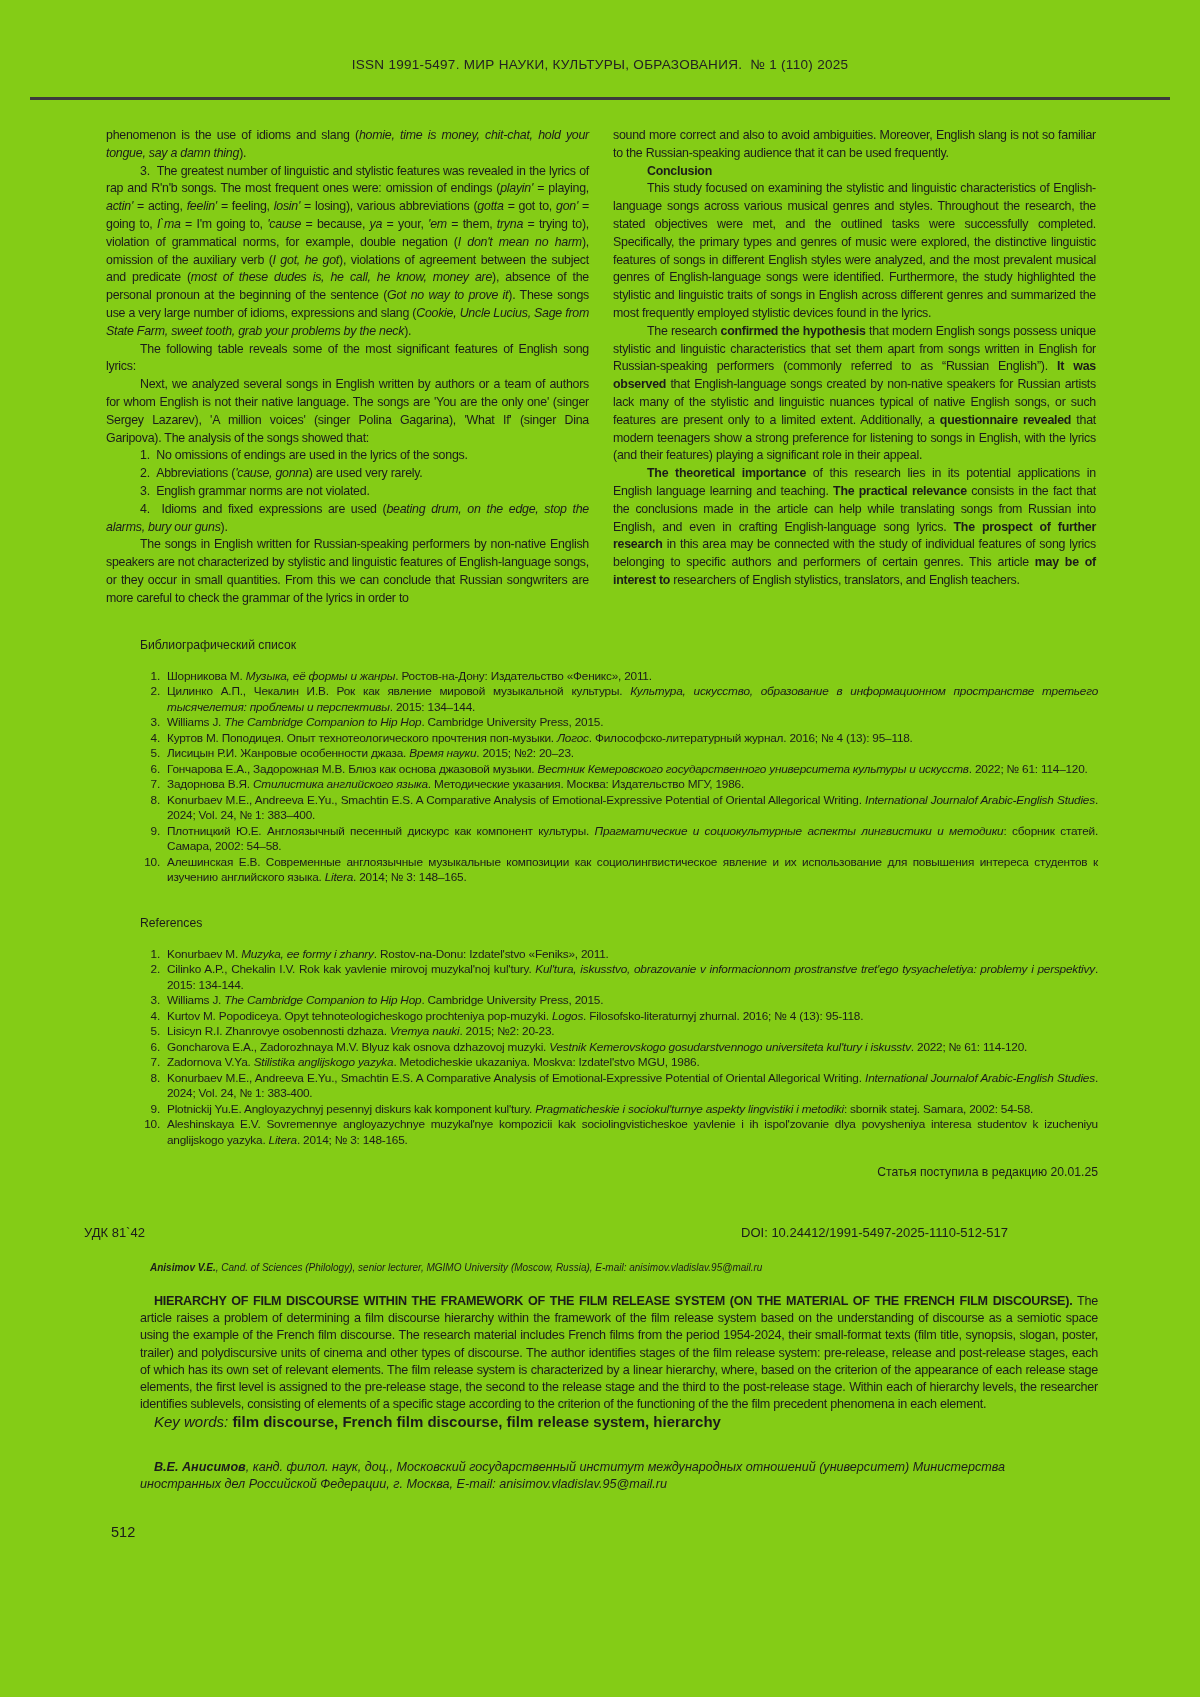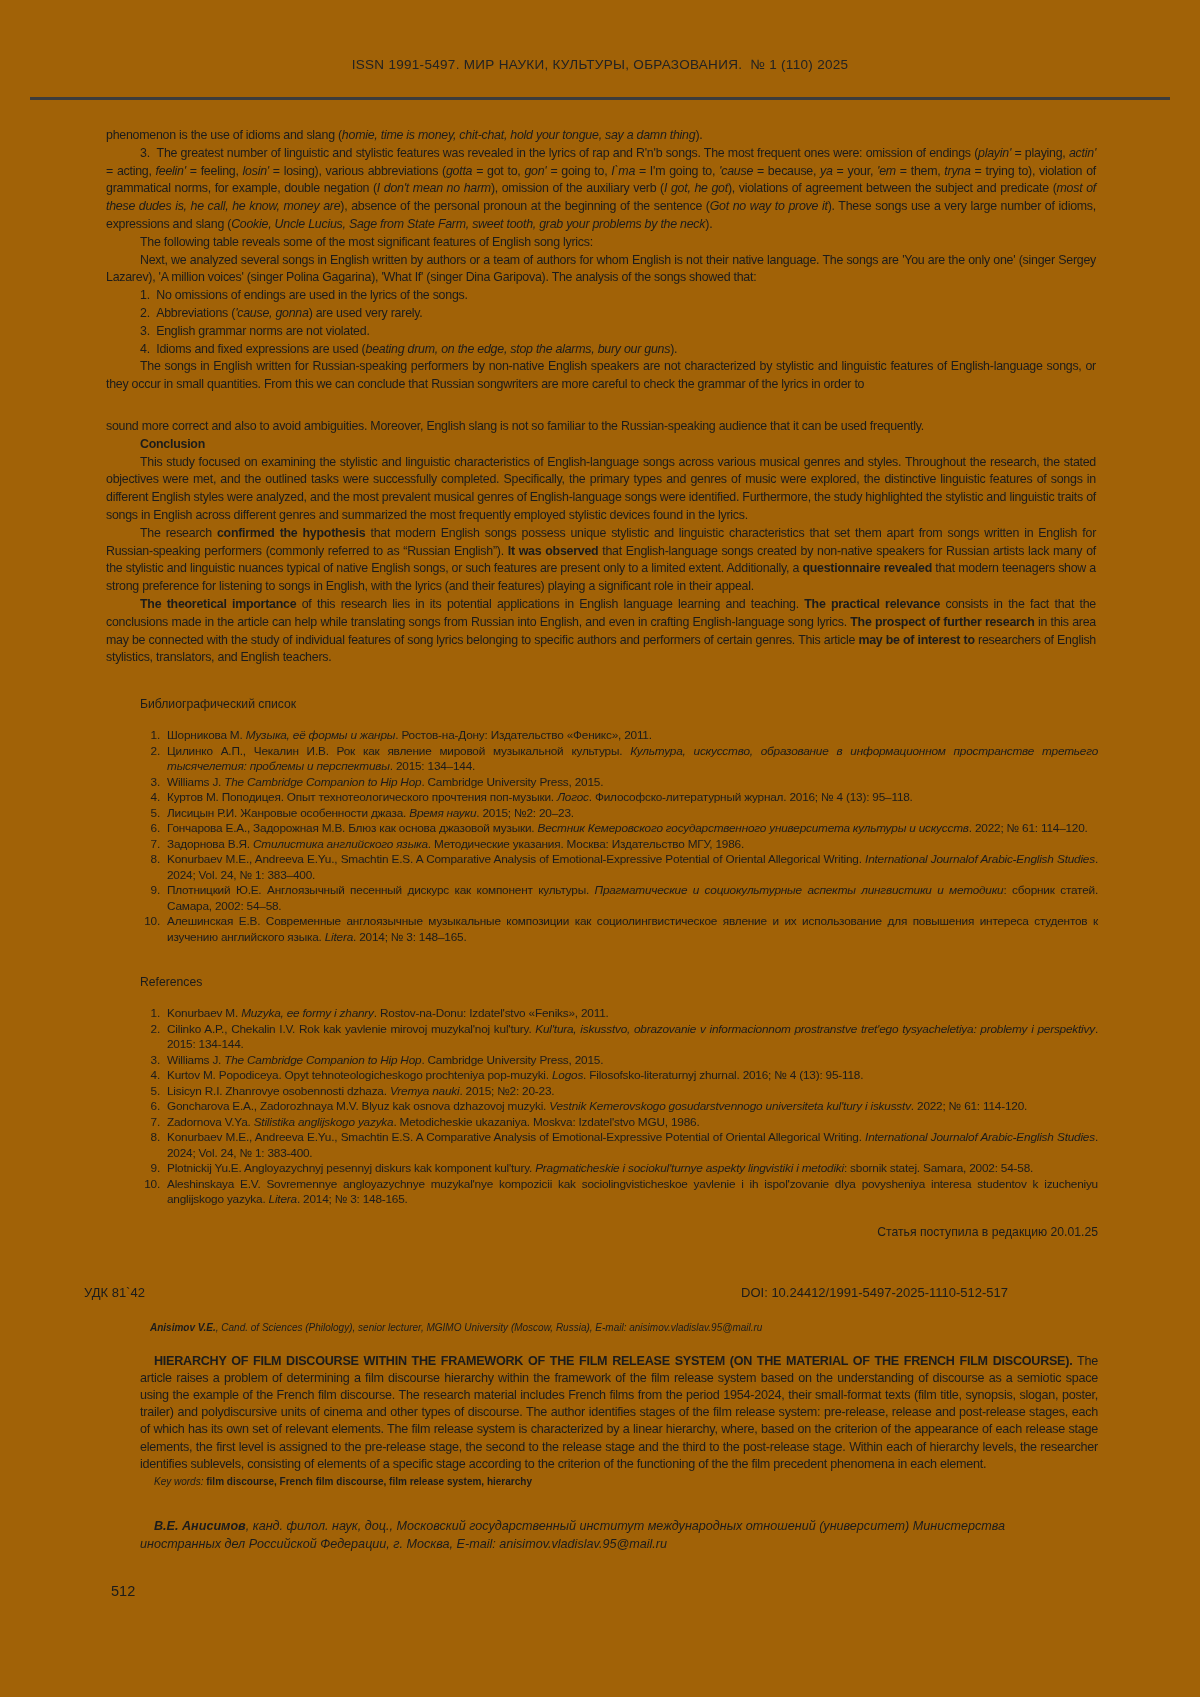--- a/index.html
+++ b/index.html
@@ -1,37 +1,37 @@
 <!DOCTYPE html>
 <html><head>
 <meta charset="utf-8">
 <style>
   html,body{margin:0;padding:0;background:#888;}
-  .page{position:relative;width:1200px;height:1697px;margin:0 auto;background:#a16207;
+  .page{position:relative;width:1200px;height:1697px;margin:0 auto;background:#84cc16;
         color:#1b1b1b;font-family:"Liberation Sans",sans-serif;overflow:hidden;}
   .header{padding-top:57px;text-align:center;font-size:13.5px;letter-spacing:.3px;color:#222;}
   .rule{height:3px;background:#3c3c3c;margin:25px 30px 0 30px;}
-  .columns{display:flex;gap:24px;margin:27px 104px 0 106px;flex-direction:column;}
+  .columns{display:flex;gap:24px;margin:27px 104px 0 106px;}
   .col{flex:1;text-align:justify;font-size:12.4px;line-height:17.8px;letter-spacing:-.25px;}
   .para{margin:0;text-indent:34px;}
   .para.noind{text-indent:0;}
   .i{font-style:italic;}
   .b{font-weight:700;}
   .bi{font-weight:700;font-style:italic;}
   .bib-heading{margin:30px 0 0 140px;font-size:12.2px;}
   .bib-list{margin:17px 0 0 140px;width:958px;}
   .bib-item{display:flex;font-size:11.8px;line-height:15.5px;letter-spacing:-.2px;}
   .bib-num{flex:0 0 27px;text-align:right;padding-right:7px;box-sizing:border-box;}
   .bib-text{flex:1;text-align:justify;}
   .received{margin:17px 102px 16px 0;text-align:right;font-size:12.2px;}
   .meta-row{display:flex;justify-content:space-between;margin:46px 192px 0 84px;font-size:13px;}
   .author-en{margin:22px 102px 0 150px;font-size:10px;}
   .abstract{margin:20px 102px 0 140px;text-align:justify;text-indent:14px;
             font-size:12.6px;line-height:17.2px;letter-spacing:-.25px;}
-  .keywords{margin:0 102px 0 140px;text-indent:14px;font-size:10px;line-height:17.2px;}
+  .keywords{margin:0 102px 0 140px;text-indent:14px;font-size:15px;line-height:17.2px;}
   .author-ru{margin:28px 120px 0 140px;font-size:12.6px;line-height:17.5px;text-indent:14px;}
   .pagenum{margin:30px 0 0 111px;font-size:14.5px;}
   p{margin:0;}
 </style>
 </head>
 <body>
 
 <div class="page">
 
   <div class="header">ISSN 1991-5497. МИР НАУКИ, КУЛЬТУРЫ, ОБРАЗОВАНИЯ.&nbsp; № 1 (110) 2025</div>

